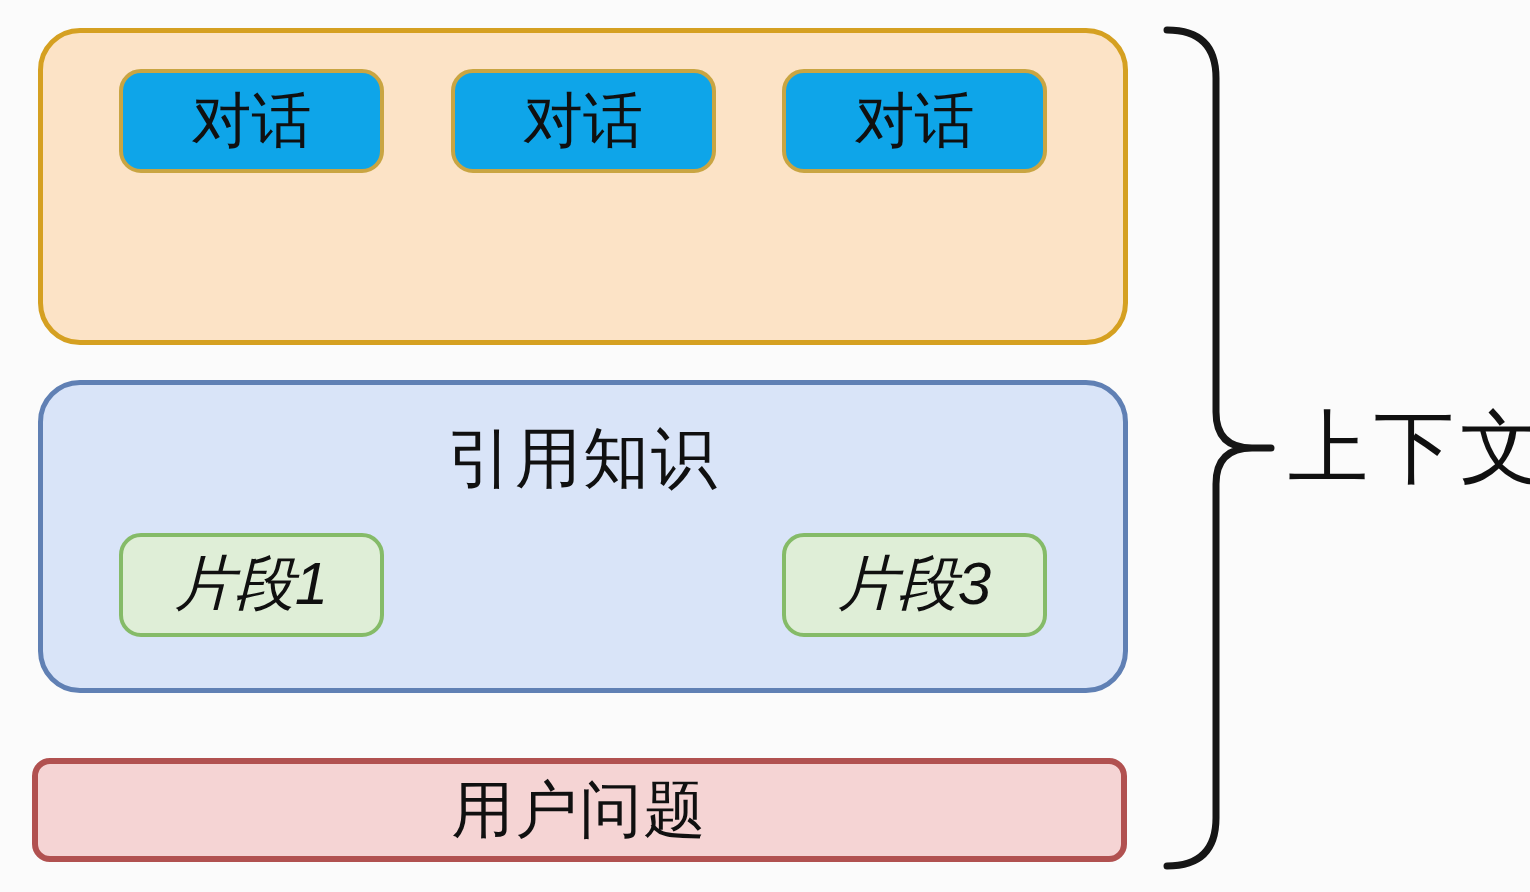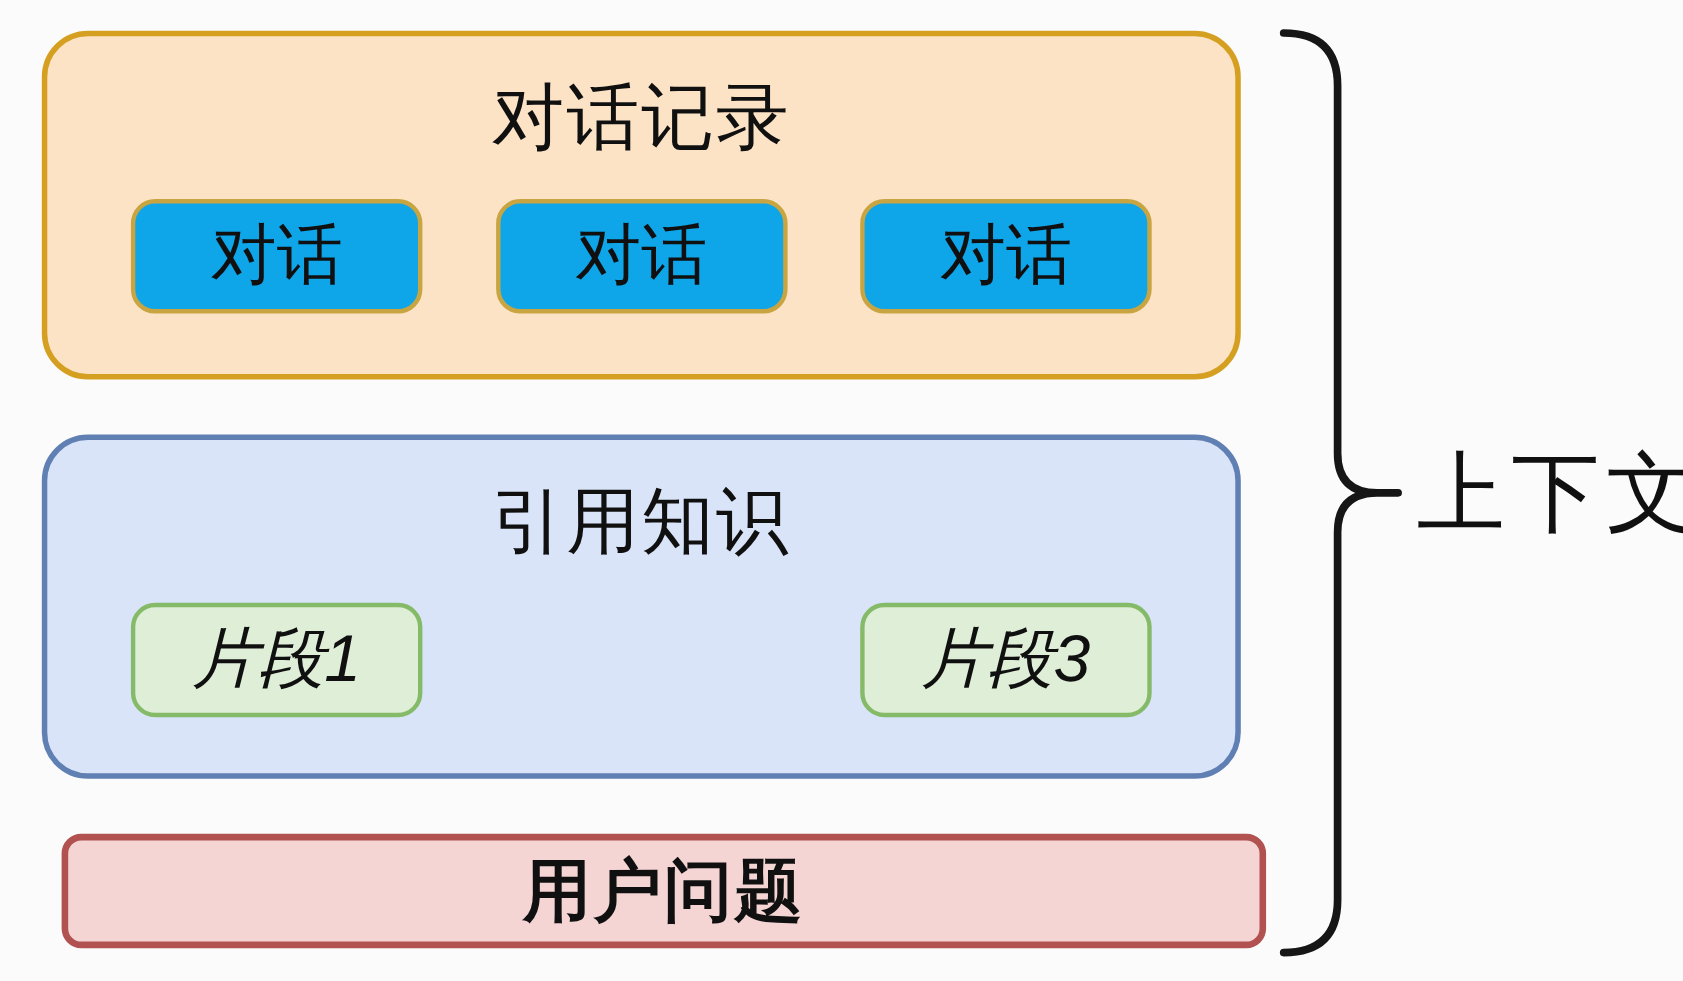--- a/index.html
+++ b/index.html
@@ -4,60 +4,59 @@
 <style>
   html,body { margin:0; padding:0; background:#fbfbfb; }
   body { font-family:"Liberation Sans","DejaVu Sans",sans-serif; color:#111; }
   .canvas { position:relative; width:1530px; height:892px; overflow:hidden; background:#fbfbfb; }
 
   .group {
     position:absolute; left:38px; width:1090px; box-sizing:border-box;
     border-radius:42px; display:flex; flex-direction:column; align-items:center;
   }
   .group-top { top:28px; height:317px; background:#fce3c6; border:5px solid #d5a021; }
-  .group-mid { top:395px; height:313px; background:#d9e4f8; border:5px solid #6080b4; }
+  .group-mid { top:380px; height:313px; background:#d9e4f8; border:5px solid #6080b4; }
 
   .group-title {
     margin-top:36px; font-size:66px; line-height:1.15; font-weight:500;
     letter-spacing:2px; color:#101010;
   }
 
   .chip-row {
     width:100%; box-sizing:border-box; padding:0 76px;
     display:flex; justify-content:space-between; margin-top:36px;
   }
   .chip {
     width:265px; height:104px; box-sizing:border-box; border-radius:22px;
     display:flex; align-items:center; justify-content:center;
     font-size:60px; font-weight:500; color:#101010;
   }
   .chip-yellow { background:#0ea5e9; border:4px solid #c9a542; }
   .chip-green  { background:#dfeed7; border:4px solid #85bb68;font-style:italic; }
 
   .user-question {
-    position:absolute; left:56px; top:758px; width:1095px; height:104px;
+    position:absolute; left:32px; top:758px; width:1095px; height:104px;
     box-sizing:border-box; background:#f5d4d4; border:6px solid #b15150;
     border-radius:18px; display:flex; align-items:center; justify-content:center;
-    font-size:62px; font-weight:700; color:#101010; letter-spacing:2px;text-align:center;
+    font-size:62px; font-weight:400; color:#101010; letter-spacing:2px;text-align:center;
   }
 
   .brace-svg { position:absolute; left:1150px; top:20px; }
 
   .context-label {
     position:absolute; left:1288px; top:400px; font-size:80px; font-weight:500;
     color:#101010; white-space:nowrap; letter-spacing:6px; line-height:1.2;
   }
 </style>
 </head>
 <body>
 
 <div class="canvas">
 
   <div class="group group-top">
-    <div class="group-title">对话记录</div>
     <div class="chip-row">
       <div class="chip chip-yellow">对话</div>
       <div class="chip chip-yellow">对话</div>
       <div class="chip chip-yellow">对话</div>
     </div>
   </div>
 
   <div class="group group-mid">
     <div class="group-title">引用知识</div>
     <div class="chip-row">

